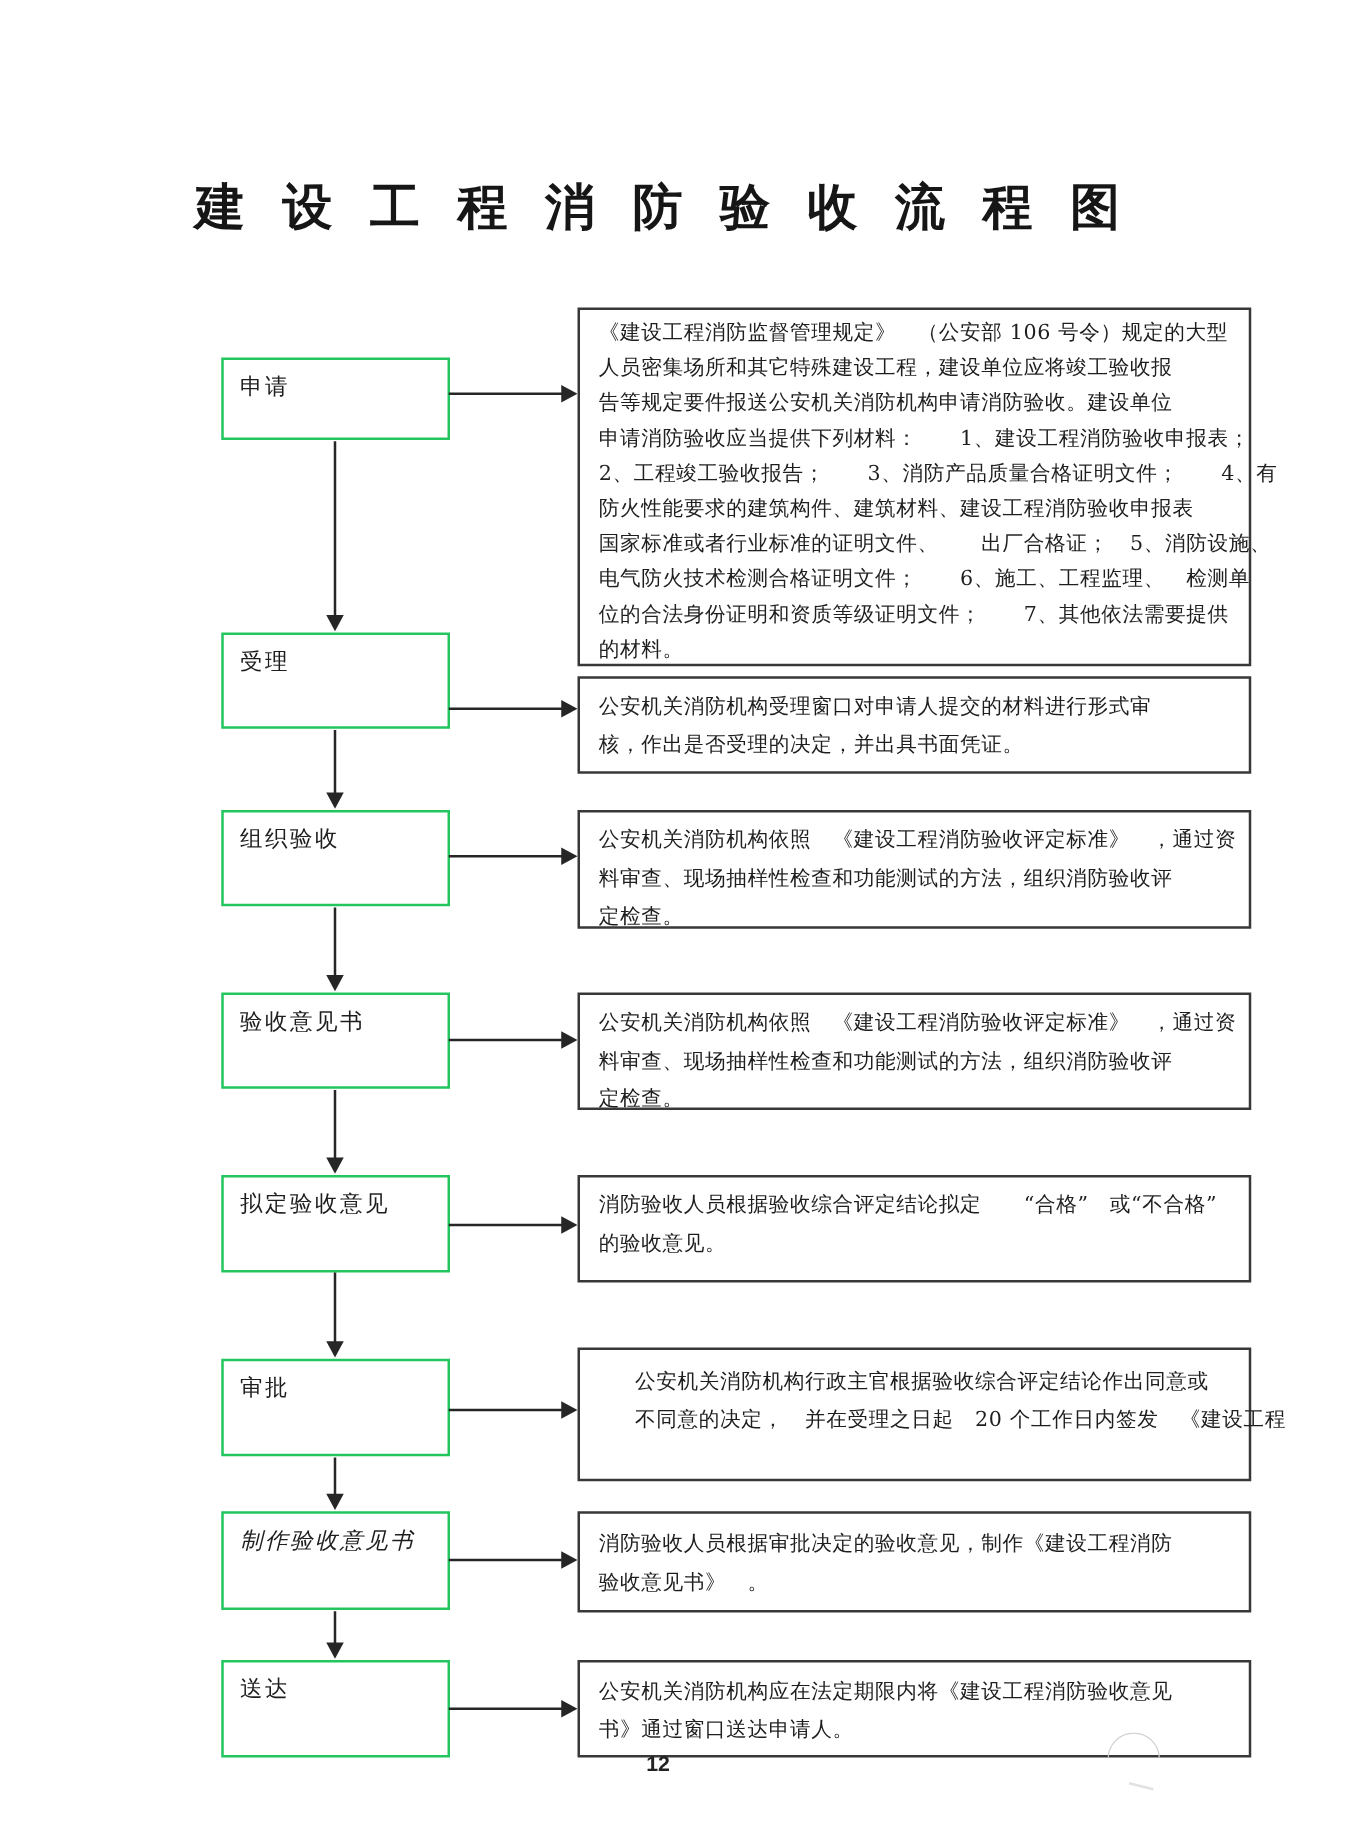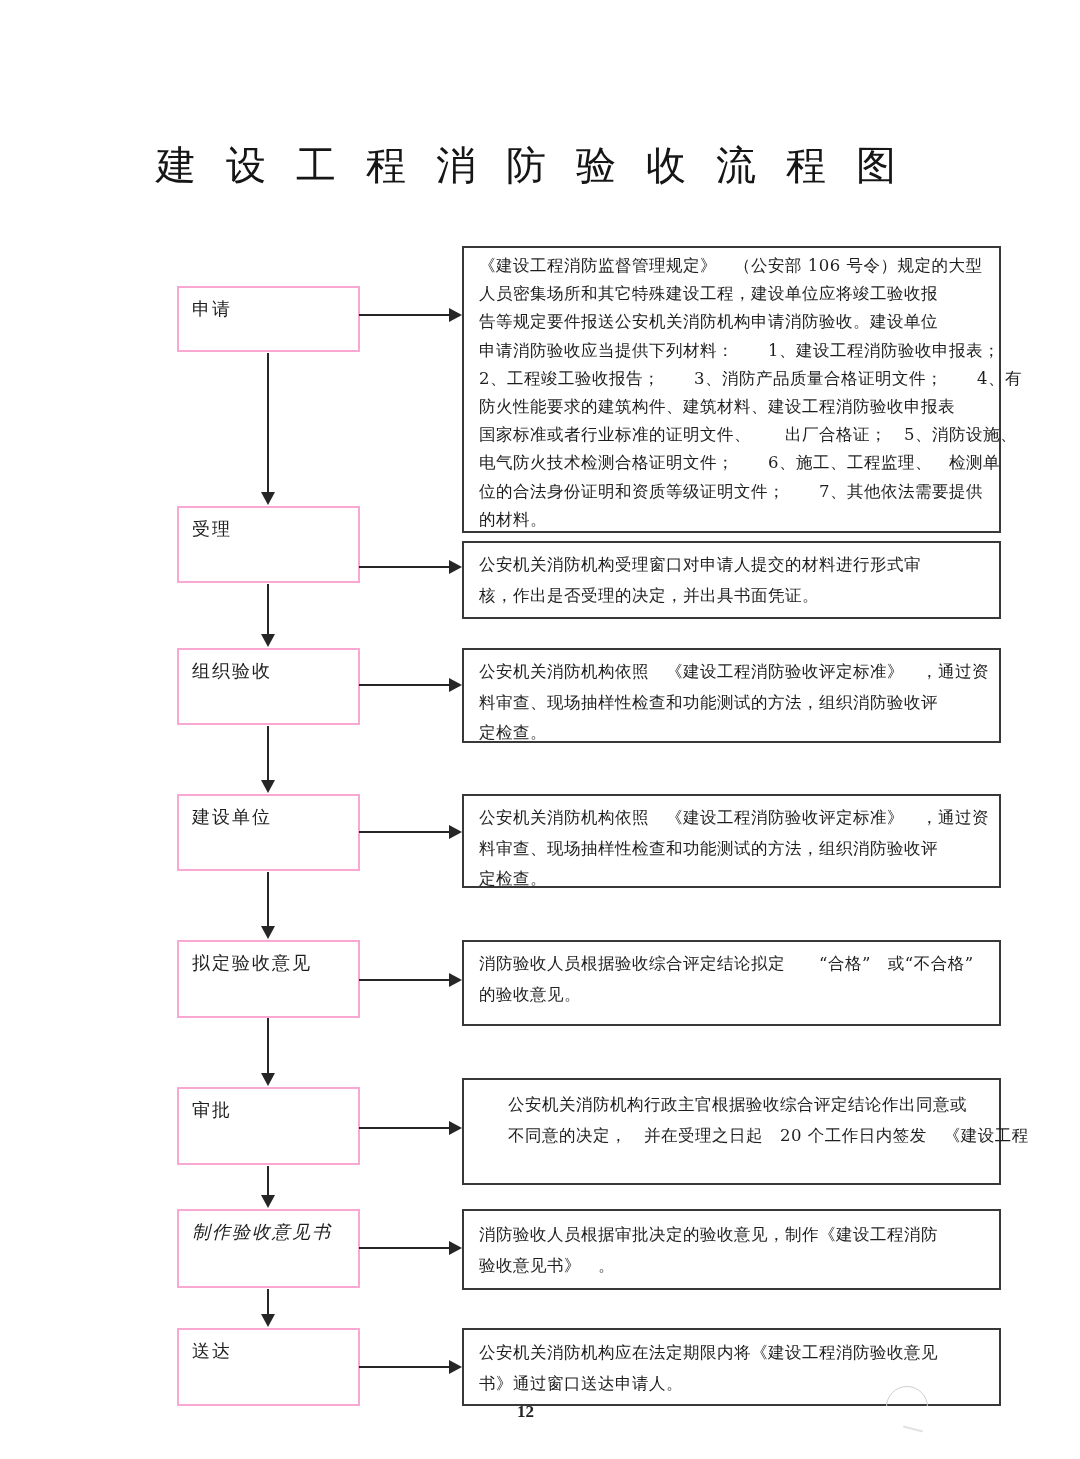--- a/index.html
+++ b/index.html
@@ -6,28 +6,28 @@
   body {
     width:1080px; height:1459px; background:#ffffff;
     font-family:"DejaVu Serif", serif;
     color:#1e1e1e;
     position:relative; overflow:hidden;
   }
   .page { position:absolute; inset:0; }
 
   .title {
     position:absolute; left:156px; top:138px;
-    font-size:40px; font-weight:normal; letter-spacing:30px;
+    font-size:40px; font-weight:bold; letter-spacing:30px;
     color:#161616; white-space:nowrap;
   }
 
   
   .lbox {
     position:absolute; left:177px; width:183px;
-    border:2px solid #f9a8d4; background:#fff;
+    border:2px solid #22c55e; background:#fff;
     box-sizing:border-box;
     font-size:18px; padding:9px 4px 0 13px;
     letter-spacing:2px;
   }
   .s1 { top:286px;  height:66px; }
   .s2 { top:506px;  height:77px; }
   .s3 { top:648px;  height:77px; }
   .s4 { top:794px;  height:77px; }
   .s5 { top:940px;  height:78px; }
   .s6 { top:1087px; height:78px; }
@@ -77,21 +77,21 @@
   .h2 { top:559px;  }
   .h3 { top:677px;  }
   .h4 { top:824px;  }
   .h5 { top:972px;  }
   .h6 { top:1120px; }
   .h7 { top:1240px; }
   .h8 { top:1359px; }
 
   .page-number {
     position:absolute; left:517px; top:1402px;
-    font-family:Liberation Serif, serif; font-weight:bold;
+    font-family:Liberation Sans, sans-serif; font-weight:bold;
     font-size:17px; color:#222;
   }
 
   
   .wm-arc-clip { position:absolute; left:886px; top:1386px; width:46px; height:20px; overflow:hidden; }
   .wm-arc-clip .circle { width:42px; height:42px; border:1.5px solid #cfcfcf; border-radius:50%; box-sizing:border-box; background:transparent; }
   .wm-dash { position:absolute; left:903px; top:1428px; width:20px; height:2px; background:#e2e2e2; transform:rotate(14deg); }
 </style>
 </head>
 <body>
@@ -151,21 +151,21 @@
     <div class="ln">公安机关消防机构依照　《建设工程消防验收评定标准》　，通过资</div>
     <div class="ln">料审查、现场抽样性检查和功能测试的方法，组织消防验收评</div>
     <div class="ln">定检查。</div>
   </div>
   <div class="varrow a3">
     <div class="shaft"></div>
     <div class="head"></div>
   </div>
 
   <div class="lbox s4">
-    <span>建设单位</span>
+    <span>验收意见书</span>
   </div>
   <div class="harrow h4">
     <div class="shaft"></div>
     <div class="head"></div>
   </div>
   <div class="rbox r4">
     <div class="ln">公安机关消防机构依照　《建设工程消防验收评定标准》　，通过资</div>
     <div class="ln">料审查、现场抽样性检查和功能测试的方法，组织消防验收评</div>
     <div class="ln">定检查。</div>
   </div>

